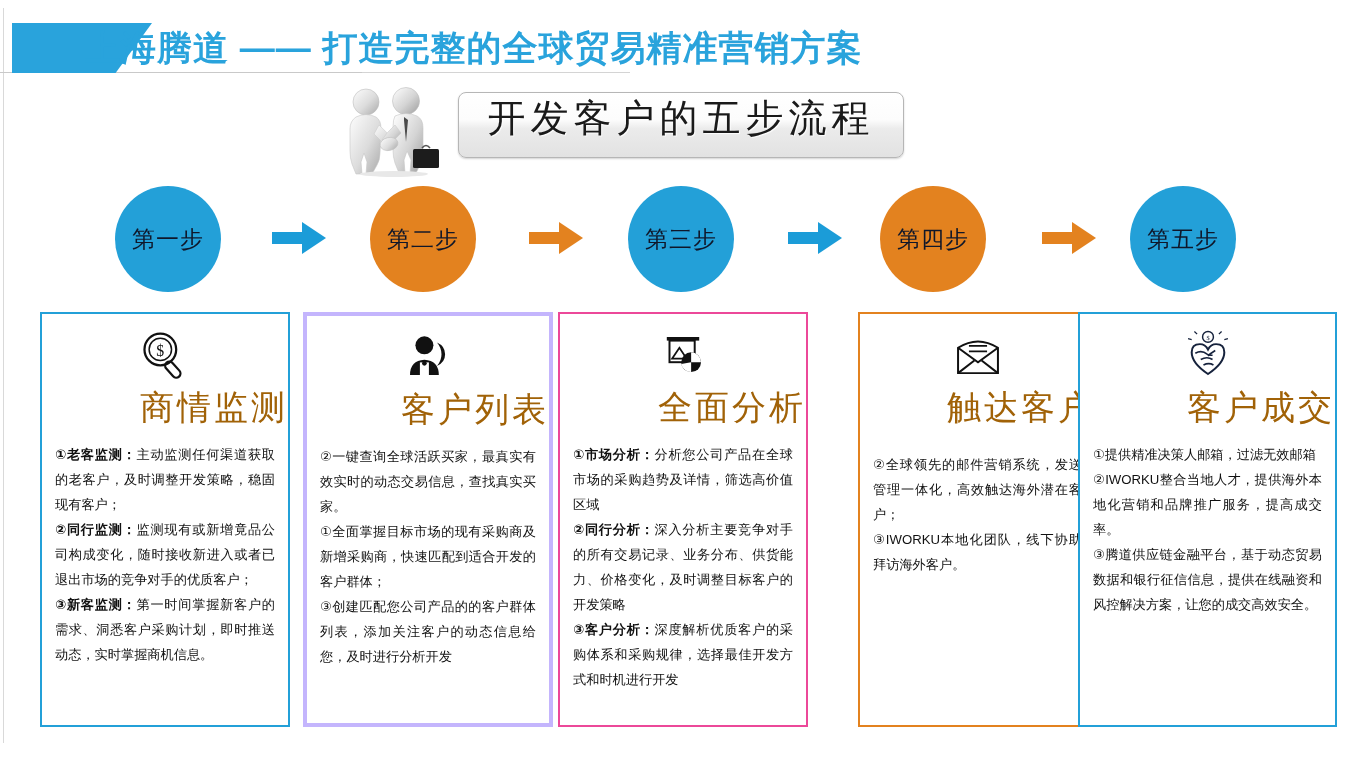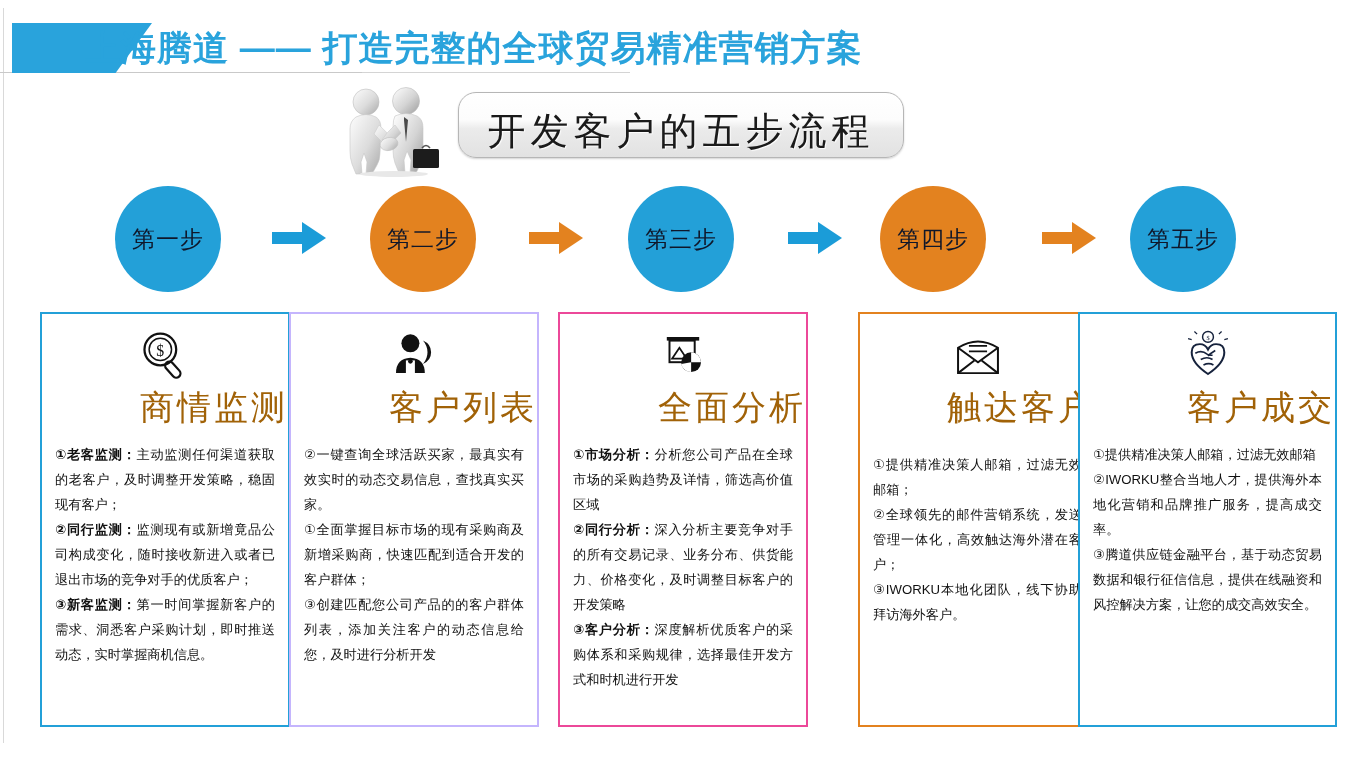--- a/index.html
+++ b/index.html
@@ -15,24 +15,24 @@
   .hdr-rule{position:absolute;left:0;top:72px;width:362px;height:1px;background:#c9c9c9;}
   .hdr-rule2{position:absolute;left:140px;top:72px;width:490px;height:1px;background:#d4d4d4;}
   .hdr-para{position:absolute;left:12px;top:23px;width:140px;height:50px;background:#29A3DC;
             clip-path:polygon(0 0,100% 0,74% 100%,0 100%);}
   .hdr-title{position:absolute;left:85px;top:22px;height:52px;line-height:52px;
              font-size:35px;font-weight:bold;color:#29A3DC;letter-spacing:1px;white-space:nowrap;}
 
   
   .people{position:absolute;left:338px;top:85px;width:112px;height:92px;}
   .title-box{position:absolute;left:458px;top:92px;width:444px;height:64px;
-             border:1px solid #b6b6b6;border-radius:18px;
+             border:1px solid #b6b6b6;border-radius:8px;
              background:linear-gradient(to bottom,#ffffff 0%,#fcfcfc 42%,#ebebeb 56%,#e2e2e2 100%);
              box-shadow:0 1px 2px rgba(0,0,0,.18);
-             display:flex;align-items:flex-end;justify-content:center;}
+             display:flex;align-items:flex-start;justify-content:center;}
   .title-box span{font-family:"Liberation Serif","DejaVu Serif",serif;font-size:38px;color:#1a1a1a;
                   letter-spacing:5px;text-shadow:1px 1px 1px rgba(255,255,255,.9);}
 
   
   .steps{position:absolute;left:0;top:186px;width:1362px;height:106px;}
   .circle{position:absolute;top:0;width:106px;height:106px;border-radius:50%;
           display:flex;align-items:center;justify-content:center;
           color:#0f172a;font-family:"Liberation Serif","DejaVu Serif",serif;font-size:23px;letter-spacing:1px;}
   .arrow{position:absolute;top:34px;width:60px;height:36px;}
 
@@ -141,21 +141,21 @@
       </svg>
     </div>
     <div class="card-title">商情监测</div>
     <div class="card-body">
       <p><b>①老客监测：</b><span>主动监测任何渠道获取的老客户，及时调整开发策略，稳固现有客户；</span></p>
       <p><b>②同行监测：</b><span>监测现有或新增竟品公司构成变化，随时接收新进入或者已退出市场的竞争对手的优质客户；</span></p>
       <p><b>③新客监测：</b><span>第一时间掌握新客户的需求、洞悉客户采购计划，即时推送动态，实时掌握商机信息。</span></p>
     </div>
   </div>
 
-  <div class="card" style="left:289px;width:250px;border:2px solid #c4b5fd;">
+  <div class="card" style="left:303px;width:250px;border:4px solid #c4b5fd;">
     <div class="card-icon">
       <svg viewBox="0 0 60 60" width="54" height="54">
         <circle cx="26" cy="17" r="10" fill="#111"></circle>
         <path d="M10 50 q0 -16 16 -17 q16 1 16 17z" fill="#111"></path>
         <rect x="21" y="36" width="10" height="14" fill="#fff"></rect>
         <circle cx="26" cy="37" r="2.6" fill="#111"></circle>
         <path d="M40 14 q9 4 9 13 q0 9 -9 13 q5 -6 5 -13 q0 -7 -5 -13z" fill="#111"></path>
       </svg>
     </div>
     <div class="card-title">客户列表</div>
@@ -189,21 +189,20 @@
     <div class="card-icon">
       <svg viewBox="0 0 64 52" width="58" height="50">
         <path d="M10 18 q22 -14 44 0 l0 28 h-44z" fill="none" stroke="#111" stroke-width="2.2"></path>
         <path d="M10 18 l22 16 22 -16" fill="none" stroke="#111" stroke-width="2.2"></path>
         <path d="M10 46 l18 -14 M54 46 l-18 -14" fill="none" stroke="#111" stroke-width="2.2"></path>
         <path d="M22 16 h20 M22 22 h20" stroke="#111" stroke-width="2"></path>
       </svg>
     </div>
     <div class="card-title">触达客户</div>
     <div class="card-body" style="margin-top:24px;">
-      <p><b></b><span>①提供精准决策人邮箱，过滤无效邮箱；</span></p>
       <p><b></b><span>②全球领先的邮件营销系统，发送管理一体化，高效触达海外潜在客户；</span></p>
       <p><b></b><span>③IWORKU本地化团队，线下协助拜访海外客户。</span></p>
     </div>
   </div>
 
   <div class="card" style="left:1078px;width:259px;border:2px solid #23A0D8;">
     <div class="card-icon">
       <svg viewBox="0 0 64 58" width="58" height="54">
         <circle cx="32" cy="9" r="6" fill="none" stroke="#16223c" stroke-width="1.6"></circle>
         <text x="32" y="12.5" font-size="7" text-anchor="middle" fill="#16223c" font-family="Liberation Serif,serif">$</text>

